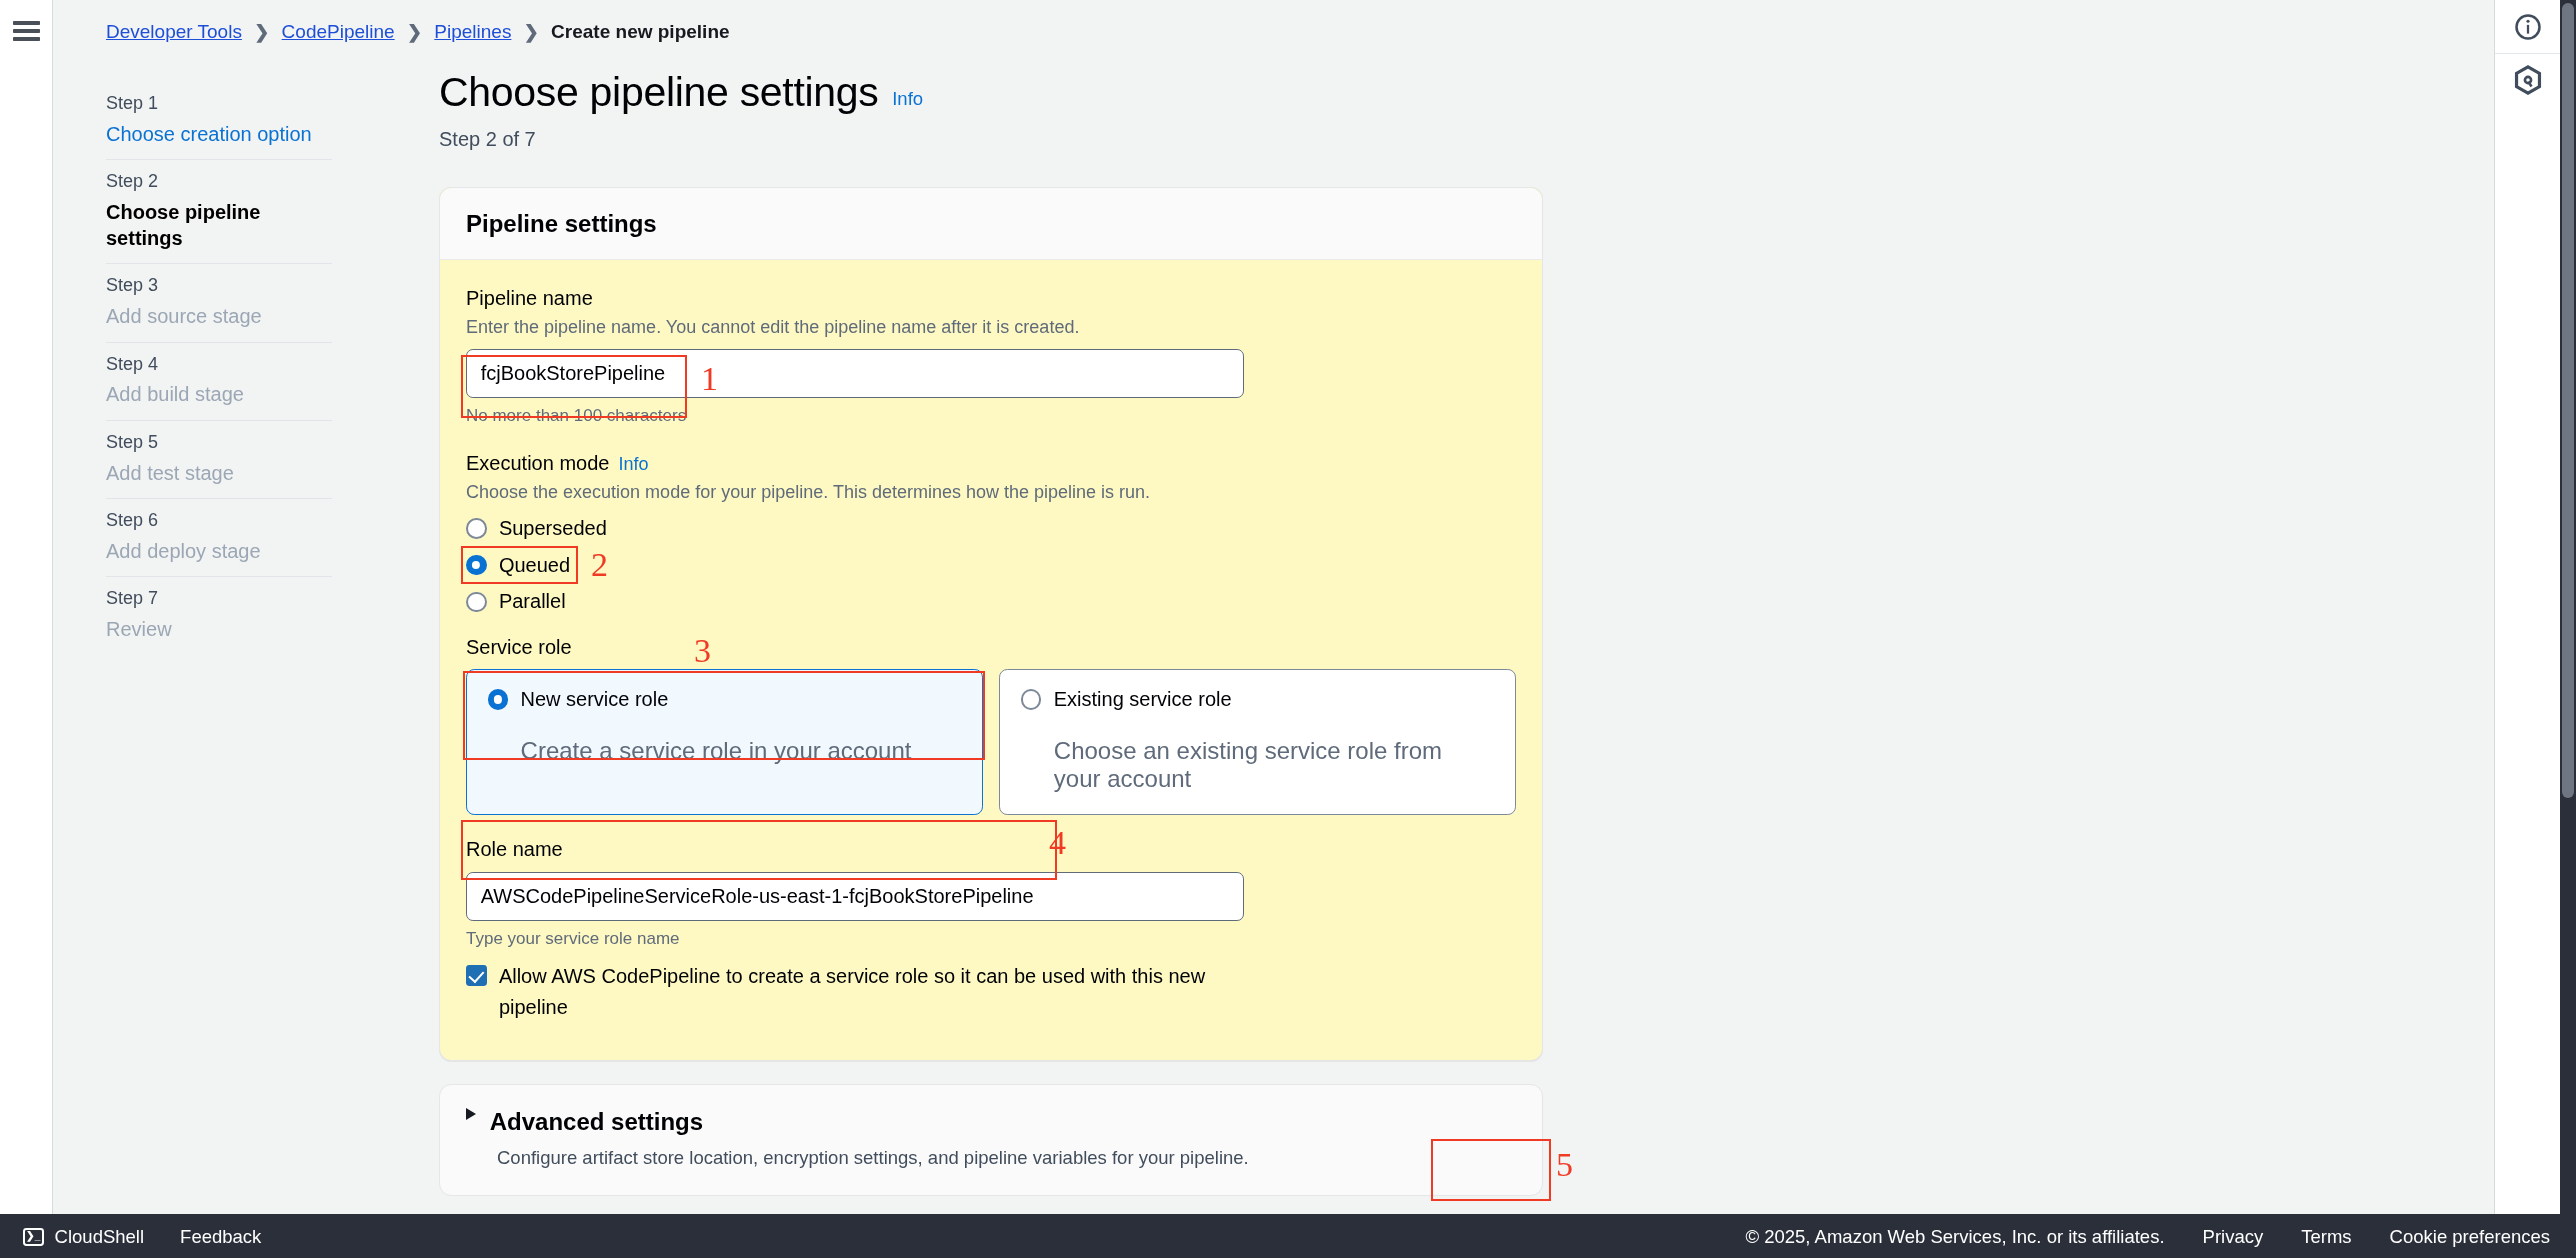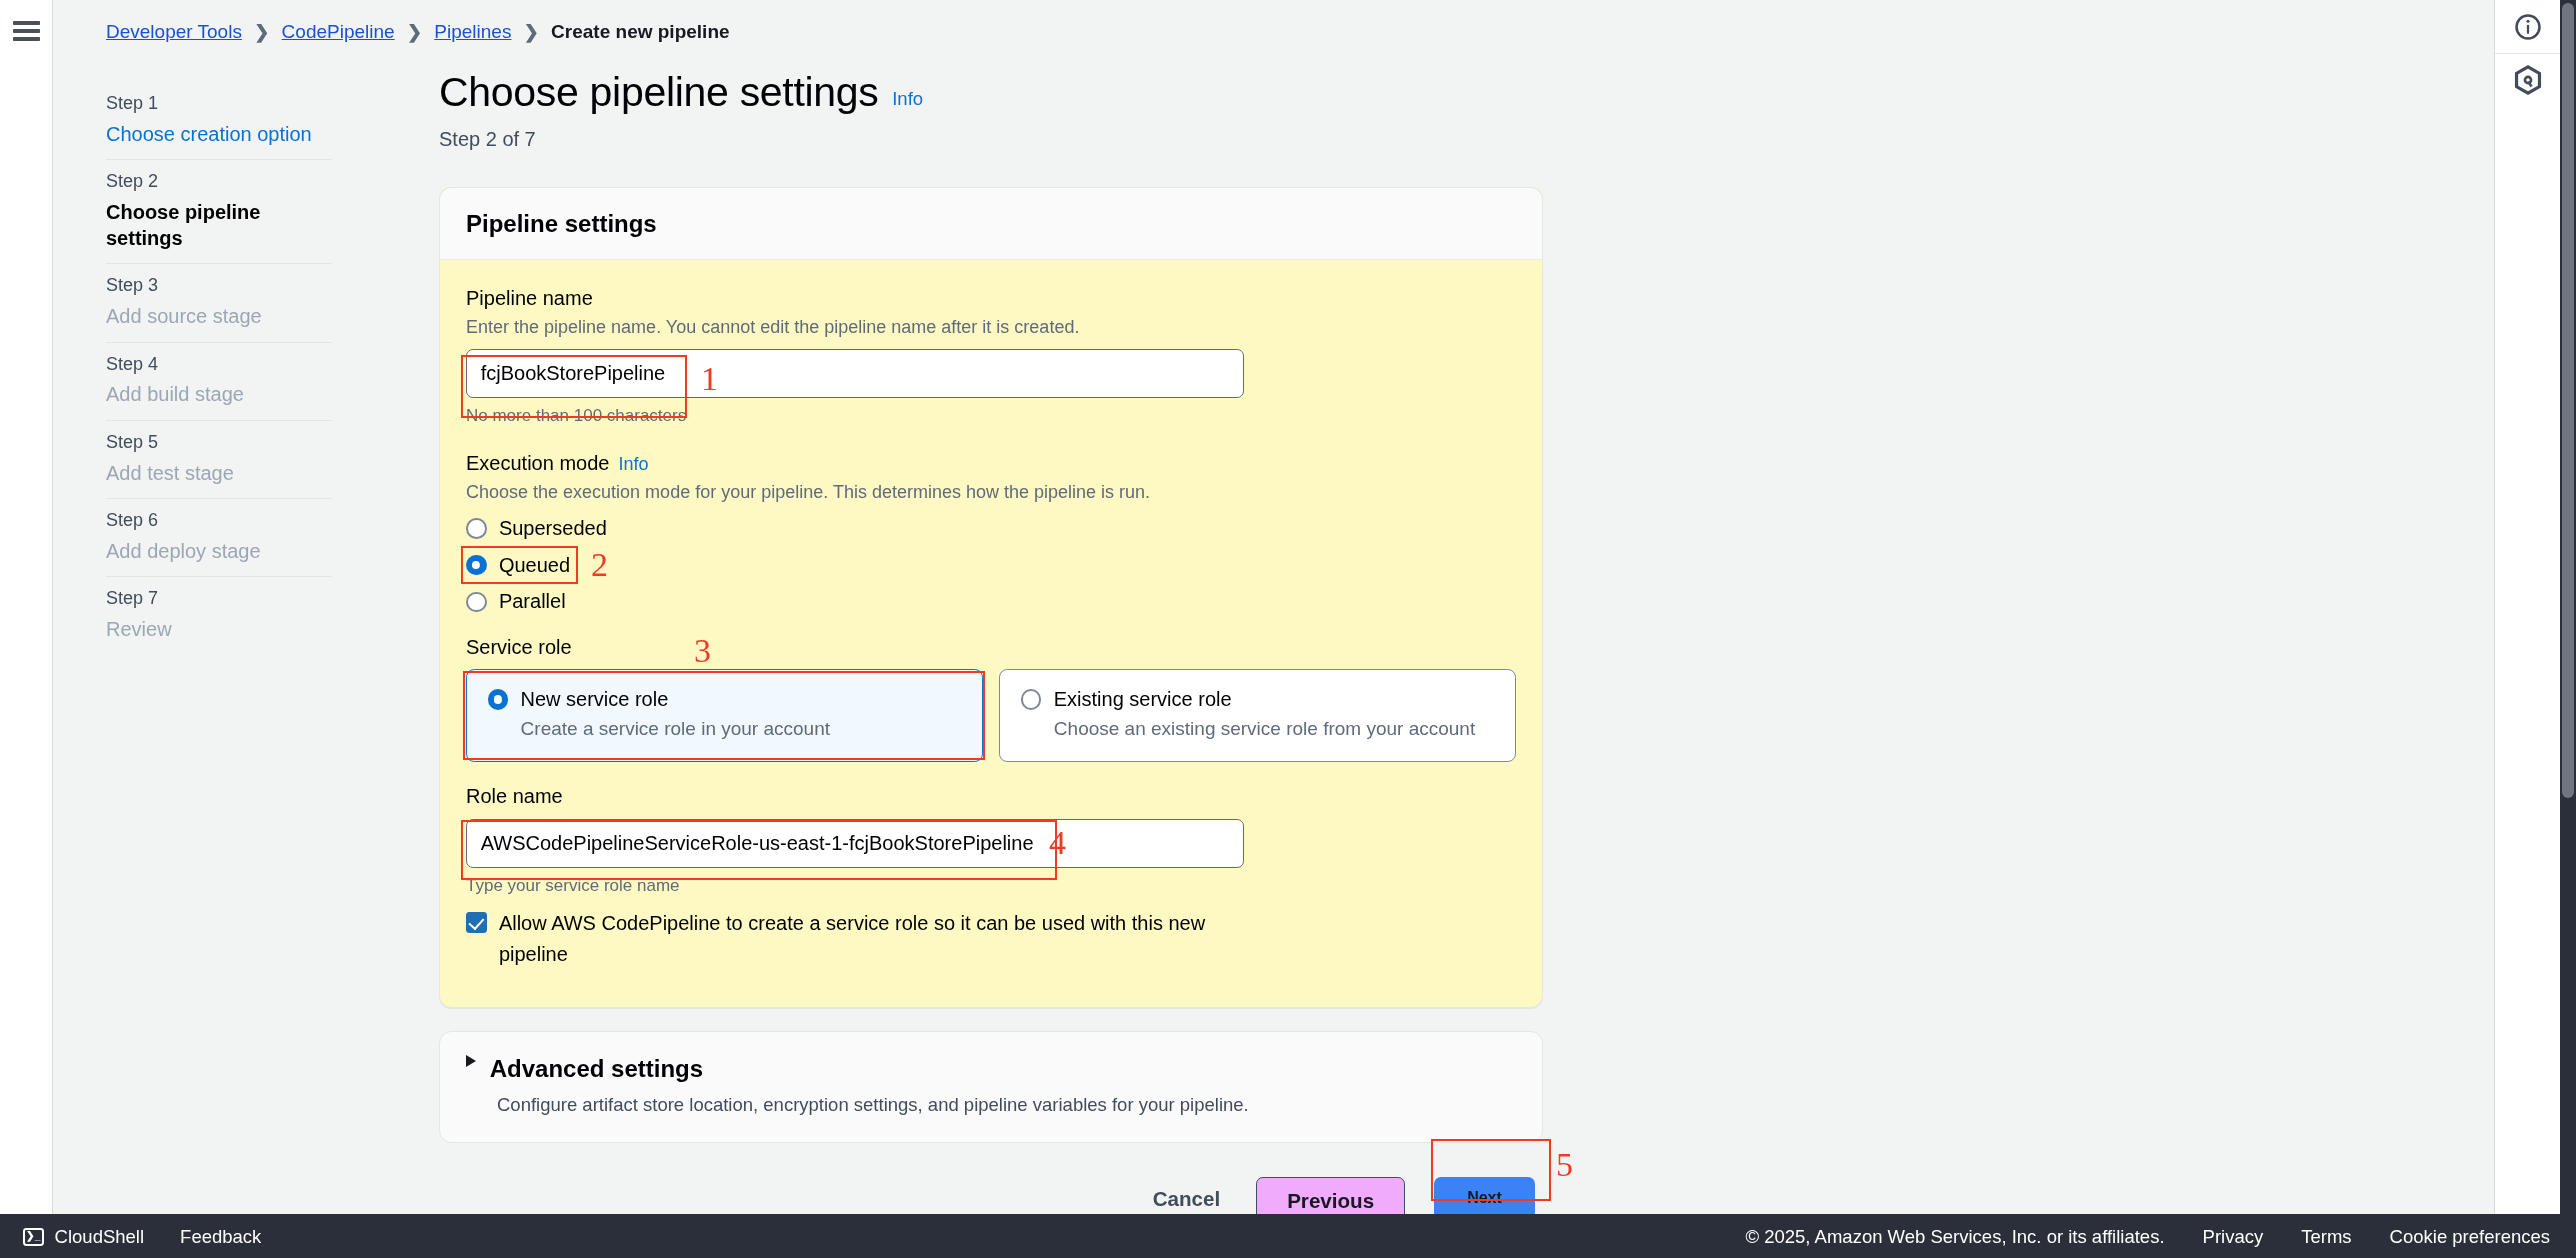--- a/index.html
+++ b/index.html
@@ -106,21 +106,21 @@
 
   
   .tiles { display:flex; gap:16.5px; margin-top:9.6px; }
   .tile {
     width:521px; padding:18px 20.6px 20.6px 20.6px; border:1.4px solid #7d8998; border-radius:8.2px;
     background:#fff; cursor:pointer;
   }
   .tile.selected { border-color:#0972d3; background:#f1f8fe; }
   .tile-top { display:flex; align-items:center; gap:12.3px; }
   .tile-title { font-size:20px; color:#000205; }
-  .tile-desc { font-size:19px; color:#5f6b7a; margin-top:7px; margin-left:33px; }
+  .tile-desc { font-size:24px; color:#5f6b7a; margin-top:26px; margin-left:33px; }
 
   
   .check-row { display:flex; gap:12.3px; margin-top:12.3px; width:754px; }
   .checkbox {
     width:20.6px; height:20.6px; border-radius:3.4px; background:#1f6fb5; flex:0 0 auto;
     position:relative; margin-top:4.1px; cursor:pointer;
   }
   .checkbox::after {
     content:""; position:absolute; left:6.2px; top:2.7px; width:6.9px; height:11.7px;
     border:solid #fff; border-width:0 2.7px 2.7px 0; transform:rotate(42deg);

